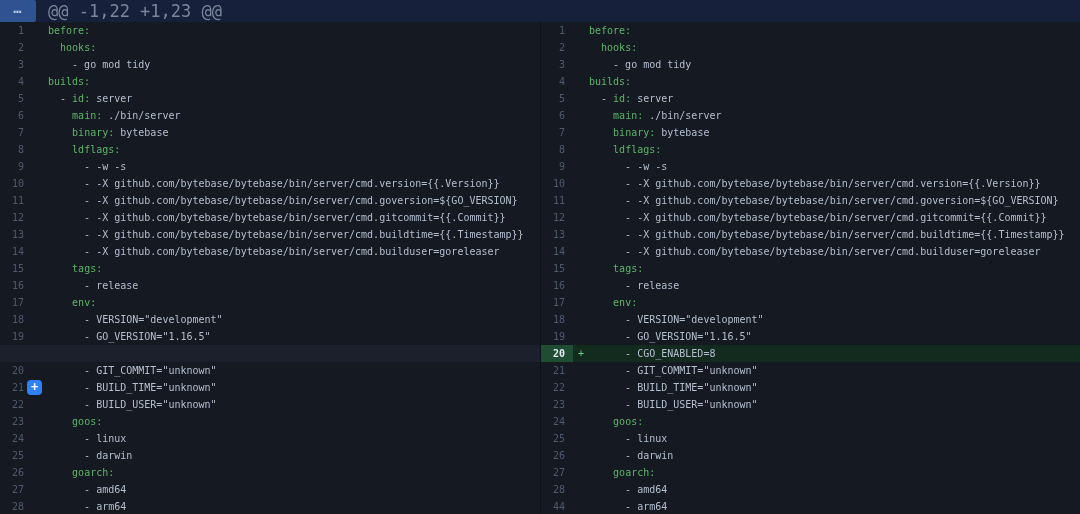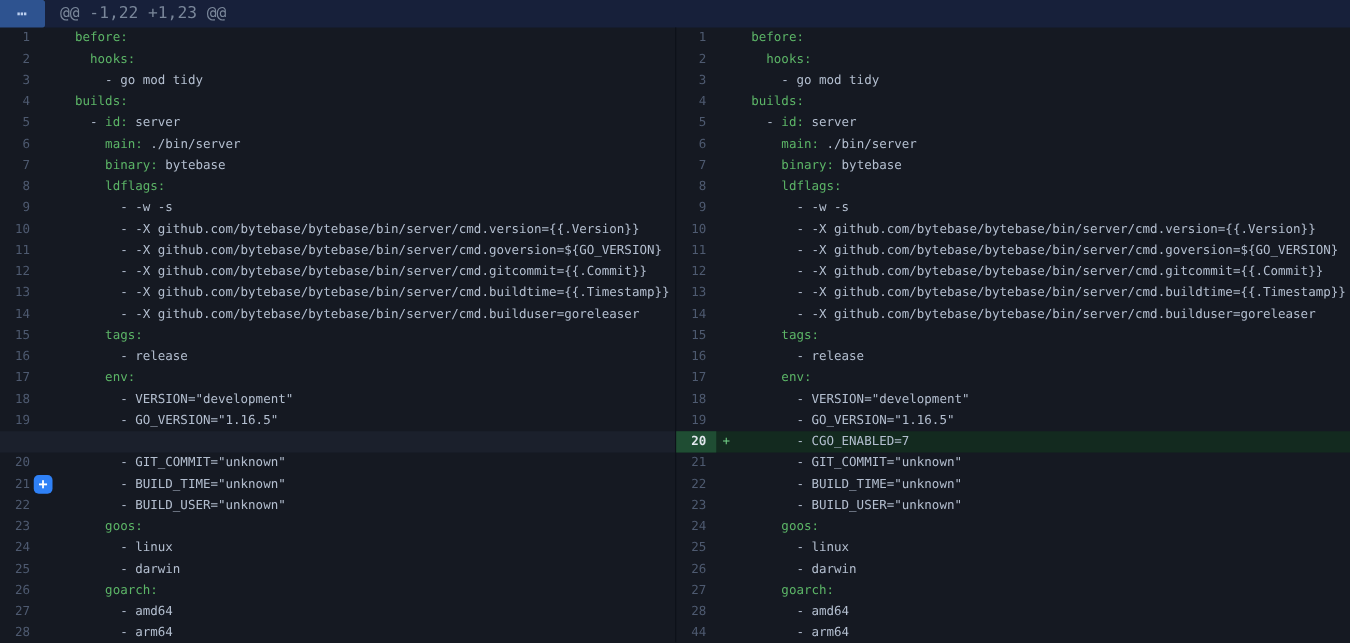--- a/index.html
+++ b/index.html
@@ -10,40 +10,39 @@
   }
   
   .topbar{display:flex;height:22px;width:100%;}
   .expand-btn{
     width:36px;height:22px;flex:none;background:#2e5390;color:#bcd0f0;
     display:flex;align-items:center;justify-content:center;
     font-size:13px;letter-spacing:1px;cursor:pointer;border-radius:0 2px 2px 0;
     font-weight:bold;
   }
   .hunk-label{
-    flex:1;background:#17203a;color:#7a879a;font-size:13px;line-height:22px;
+    flex:1;background:#17203a;color:#7a879a;font-size:17px;line-height:22px;
     padding-left:12px;white-space:pre;
   }
   
   .diff{display:flex;width:1080px;}
   .pane{width:540px;flex:none;box-sizing:border-box;}
   .pane.right{border-left:1px solid #0d1119;}
   .row{display:flex;height:17px;position:relative;}
   .gut{
     width:32px;flex:none;text-align:right;padding-right:8px;box-sizing:border-box;
     font-size:10px;line-height:17px;color:#4e5a70;cursor:pointer;
   }
   .sign{
     width:16px;flex:none;text-align:center;font-size:10px;line-height:17px;
     color:#72d187;
   }
   .code{
     flex:1;font-size:10px;line-height:17px;white-space:pre;overflow:hidden;
     color:#b4bfd0;
-    margin-left:12px;
   }
   .key{color:#5cb567;}
   .row.add{background:#132a1f;}
   .row.add .gut{background:#1f4d33;color:#e1e8ee;font-weight:bold;}
   .row.gap{background:#1b202c;}
   .comment-btn{
     position:absolute;left:27px;top:1px;width:15px;height:15px;
     background:#2f81f7;border-radius:4px;color:#ffffff;font-size:12px;
     line-height:14px;text-align:center;font-weight:bold;cursor:pointer;
     z-index:2;
@@ -294,21 +293,21 @@
           <div class="code"><span>      - VERSION="development"</span></div>
         </div>
         <div class="row">
           <div class="gut">19</div>
           <div class="sign"></div>
           <div class="code"><span>      - GO_VERSION="1.16.5"</span></div>
         </div>
         <div class="row add">
           <div class="gut">20</div>
           <div class="sign">+</div>
-          <div class="code"><span>      - CGO_ENABLED=7</span></div>
+          <div class="code"><span>      - CGO_ENABLED=8</span></div>
         </div>
         <div class="row">
           <div class="gut">21</div>
           <div class="sign"></div>
           <div class="code"><span>      - GIT_COMMIT="unknown"</span></div>
         </div>
         <div class="row">
           <div class="gut">22</div>
           <div class="sign"></div>
           <div class="code"><span>      - BUILD_TIME="unknown"</span></div>

